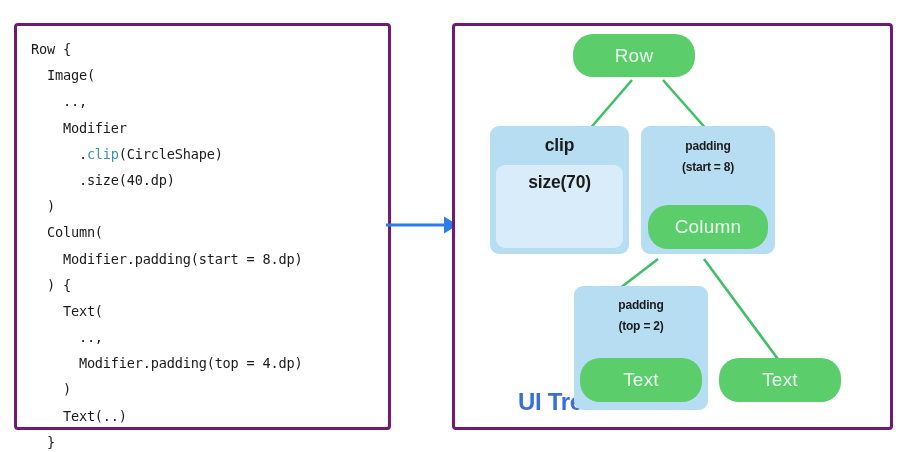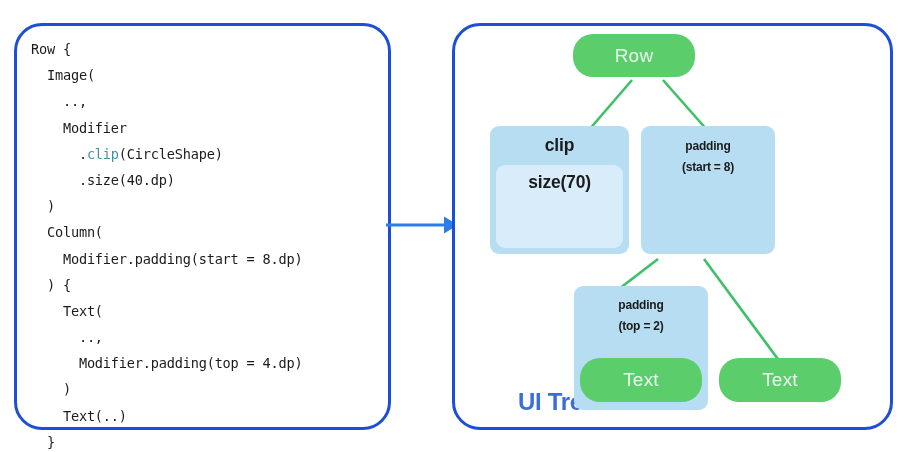--- a/index.html
+++ b/index.html
@@ -19,22 +19,22 @@
     position: absolute;
     left: 0; top: 0;
     width: 904px;
     height: 452px;
   }
 
   
   .panel {
     position: absolute;
     background: #ffffff;
-    border: 3px solid #1d4ed8;
-    border-radius: 28px;
+    border: 3px solid #701a75;
+    border-radius: 4px;
     box-sizing: border-box;
   }
   #code-panel {
     left: 14px;
     top: 23px;
     width: 377px;
     height: 407px;
   }
   #tree-panel {
     left: 452px;
@@ -189,20 +189,23 @@
       <div class="mod-label">size(70)</div>
     </div>
   </div>
 
   <div class="mod-outer" id="mod-padstart">
     <div class="mod-label two-line">
       <div>padding</div>
       <div>(start = 8)</div>
     </div>
   </div>
+  <div class="node" id="node-column">
+    <span>Column</span>
+  </div>
 
   <div class="mod-outer" id="mod-padtop">
     <div class="mod-label two-line">
       <div>padding</div>
       <div>(top = 2)</div>
     </div>
   </div>
   <div class="node" id="node-text1">
     <span>Text</span>
   </div>

